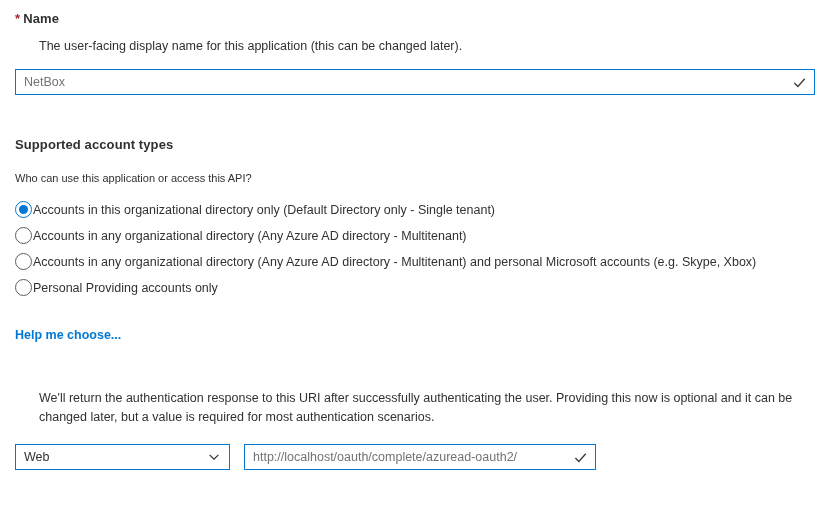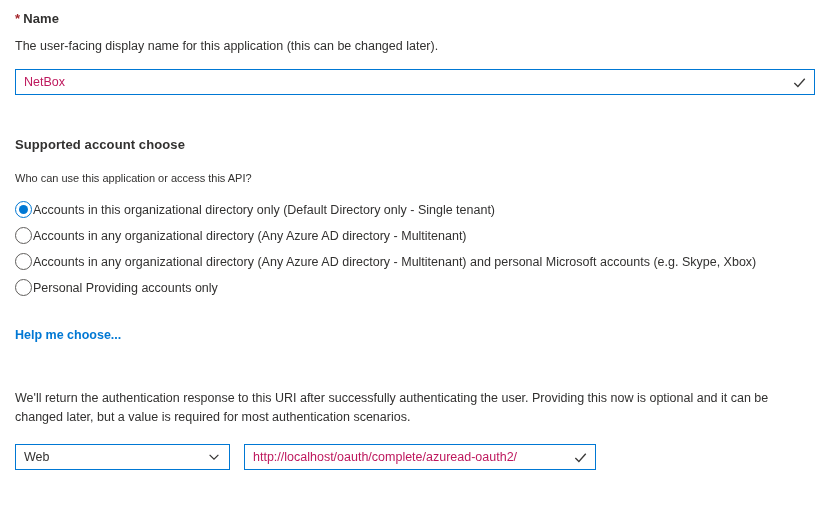--- a/index.html
+++ b/index.html
@@ -7,34 +7,34 @@
   body {
     background:#ffffff;
     font-family:"Liberation Sans", sans-serif;
     color:#323130;
     overflow:hidden;
   }
   .page { padding:11px 14px 0 15px; }
 
   .section-title { font-size:13px; font-weight:600; color:#323130; letter-spacing:0.1px; }
   .required { color:#a4262c; margin-right:3px; font-weight:600; }
-  .desc { font-size:12.5px; line-height:19px; margin-top:11px; color:#323130; }
+  .desc { font-size:12.5px; line-height:19px; margin-top:11px; color:#323130;margin-left:24px; }
 
   .field {
     border:1px solid #0078d4;
     height:26px;
     display:flex;
     align-items:center;
     background:#fff;
   }
   .field.full { margin-top:13px; width:800px; }
   .text-input {
     border:none; outline:none; flex:1; min-width:0;
     font-family:"Liberation Sans", sans-serif;
-    font-size:12.5px; color:#be185d;
+    font-size:12.5px; color:#737373;
     padding:0 8px; background:transparent;
   }
   .icon-right { margin-right:7px; display:flex; align-items:center; flex:none; }
 
   .section-accounts { margin-top:42px; }
   .question { font-size:11px; margin-top:20px; }
 
   .radio-group { margin-top:17px; }
   .radio-row { display:flex; align-items:center; gap:1px; margin-bottom:9px; cursor:pointer; }
   .radio {
@@ -78,21 +78,21 @@
       <input class="text-input" type="text" value="NetBox" style="">
       <span class="icon-right">
         <svg width="15" height="15" viewBox="0 0 16 16">
             <path d="M2.5 8.5 L6.3 12.3 L13.6 4" fill="none" stroke="#3b3a39" stroke-width="1.4"></path>
           </svg>
       </span>
     </div>
   </section>
 
   <section class="section-accounts">
-    <h2 class="section-title">Supported account choose</h2>
+    <h2 class="section-title">Supported account types</h2>
     <p class="question">Who can use this application or access this API?</p>
 
     <div class="radio-group">
       <div class="radio-row">
         <span class="radio selected"></span>
         <span class="radio-label">Accounts in this organizational directory only (Default Directory only - Single tenant)</span>
       </div>
       <div class="radio-row">
         <span class="radio"></span>
         <span class="radio-label">Accounts in any organizational directory (Any Azure AD directory - Multitenant)</span>

